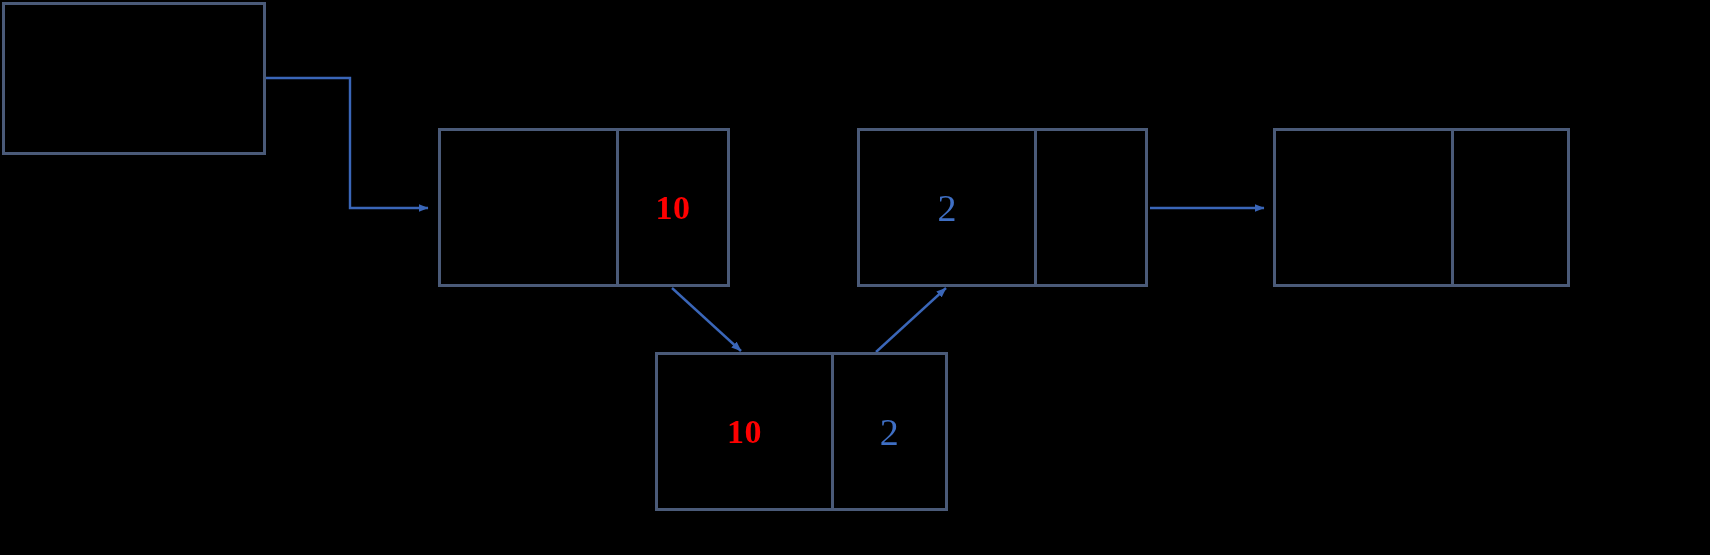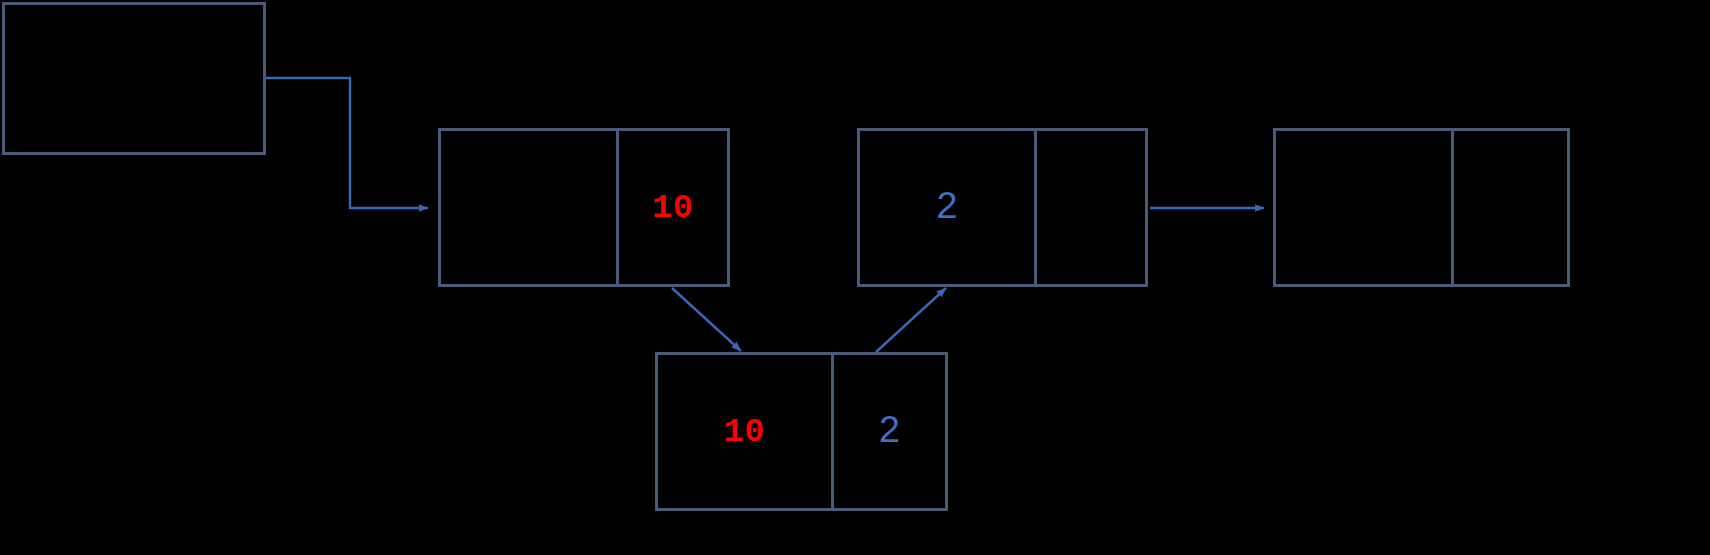--- a/index.html
+++ b/index.html
@@ -7,21 +7,21 @@
     margin: 0;
     padding: 0;
     background: #000000;
   }
   #canvas {
     position: relative;
     width: 1710px;
     height: 555px;
     background: #000000;
     overflow: hidden;
-    font-family: Liberation Mono, monospace;
+    font-family: Liberation Serif, serif;
   }
   .svg-layer {
     position: absolute;
     left: 0;
     top: 0;
     width: 1710px;
     height: 555px;
   }
   .node-box {
     position: absolute;

